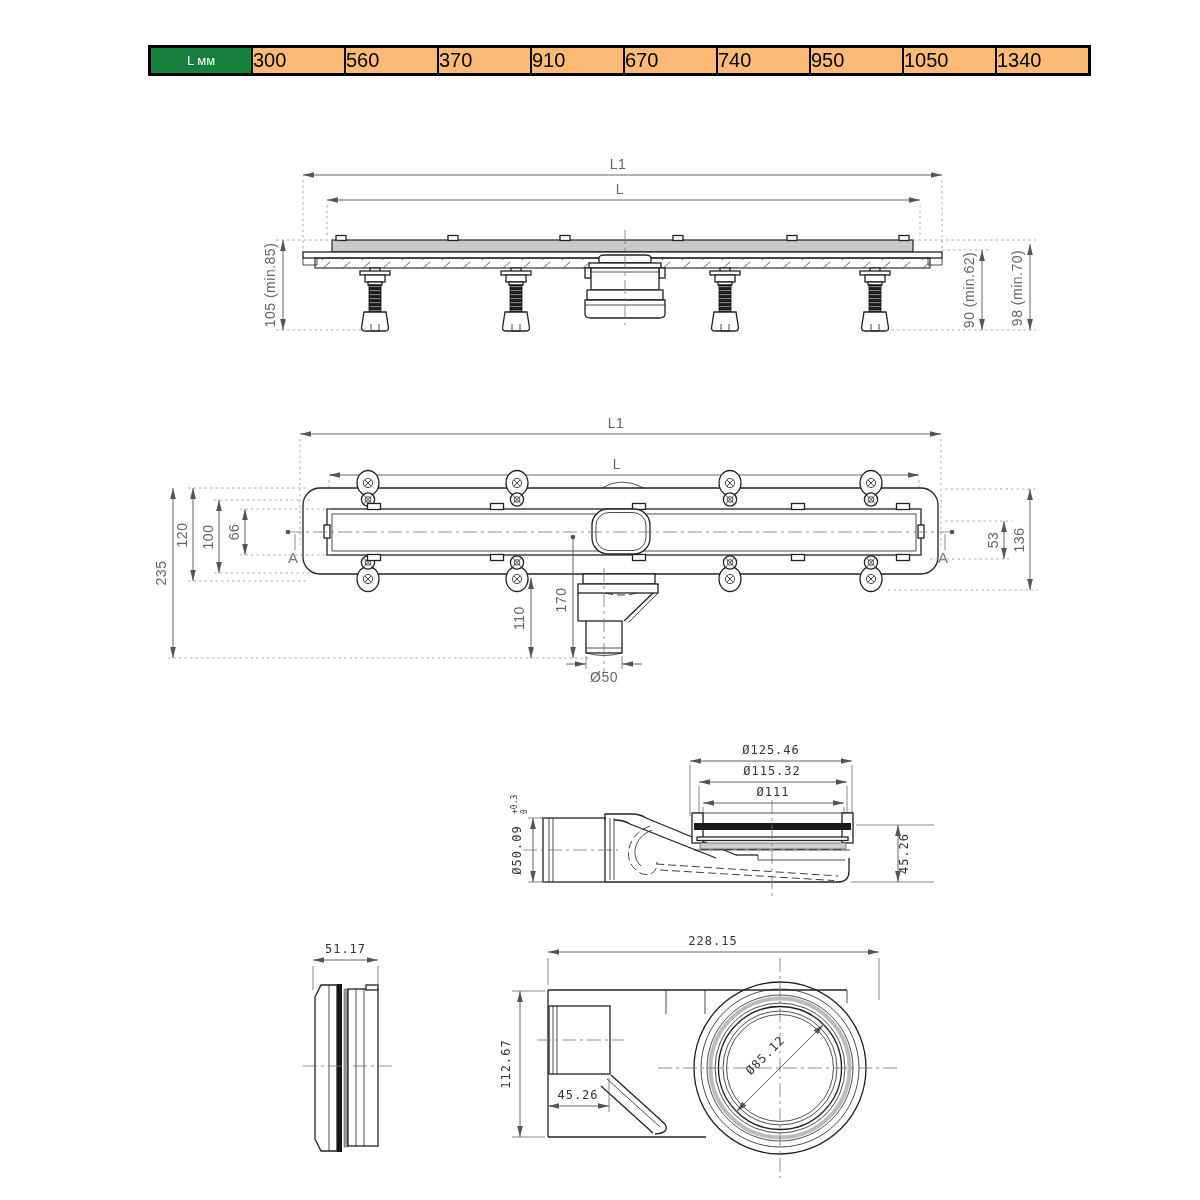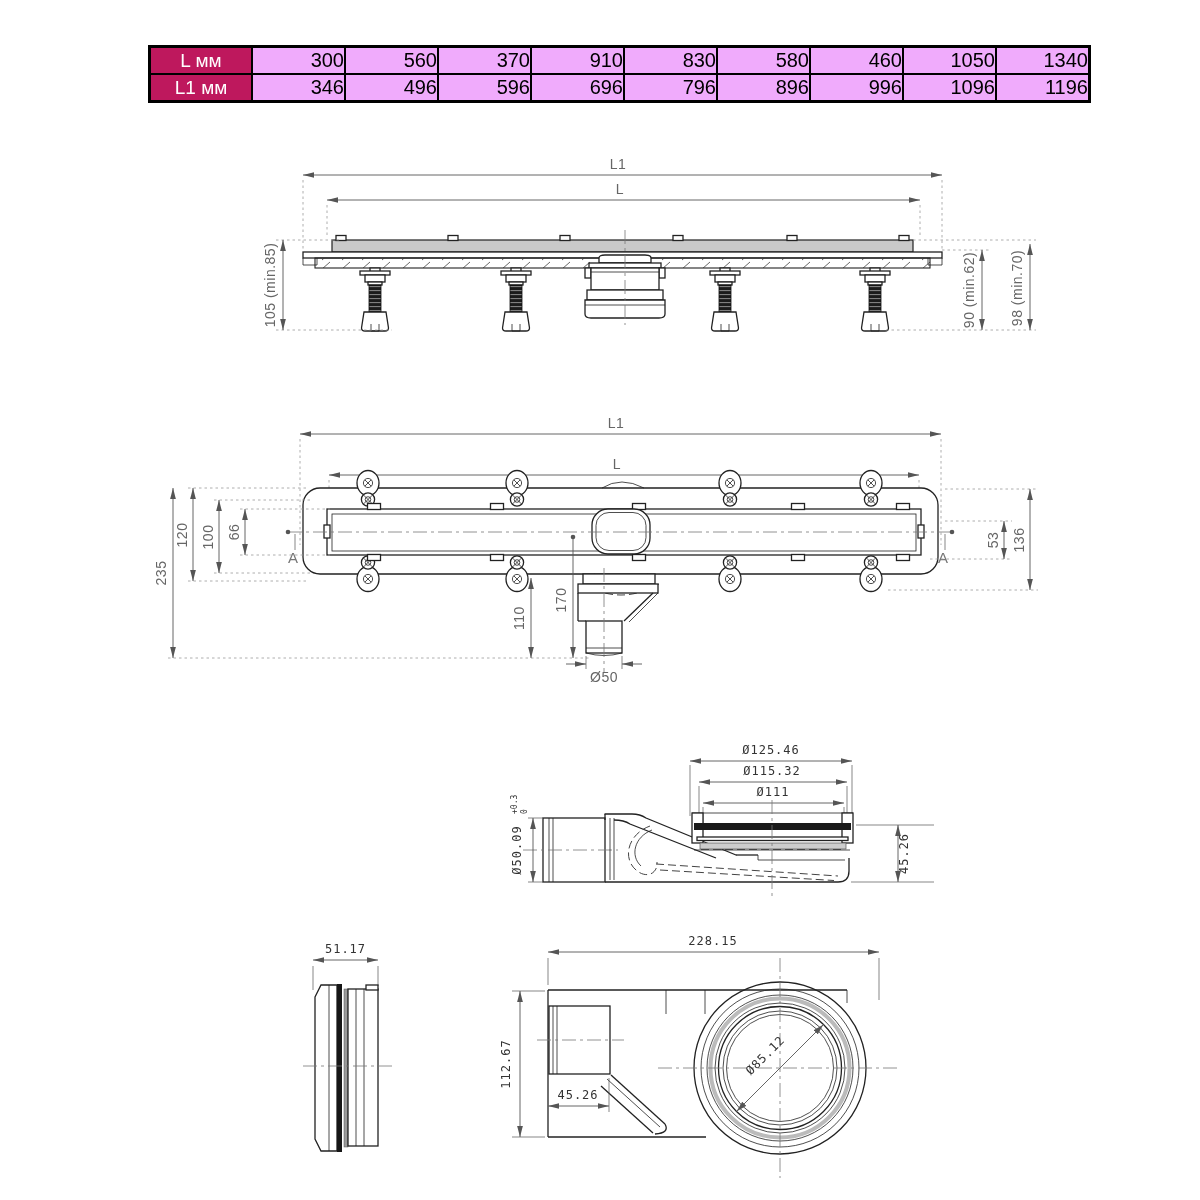--- a/index.html
+++ b/index.html
@@ -1,20 +1,20 @@
 <!DOCTYPE html>
 <html><head>
 <meta charset="utf-8">
 <style>
   html,body{margin:0;padding:0;background:#fff;}
   body{width:1200px;height:1200px;position:relative;font-family:"Liberation Sans",sans-serif;}
   .page{position:absolute;inset:0;background:#fff;}
   table.size-table{position:absolute;left:148px;top:45px;border-collapse:collapse;table-layout:fixed;border:3px solid #000;}
-  table.size-table th{width:100px;background:#be185d;color:#fff;font-weight:normal;font-size:19px;}
-  table.size-table td{width:91px;font-size:20px;text-align:right;color:#000;background:#f0abfc;}
+  table.size-table th{width:100px;background:#15803d;color:#fff;font-weight:normal;font-size:13px;}
+  table.size-table td{width:91px;font-size:20px;text-align:left;color:#000;background:#fdba74;}
   table.size-table th,table.size-table td{border:2px solid #000;height:25px;padding:0;}
   svg.cad{position:absolute;left:0;top:0;}
   .dimA{font-family:"Liberation Sans",sans-serif;font-size:14px;fill:#666;letter-spacing:.5px;}
   .dimAs{font-family:"Liberation Sans",sans-serif;font-size:15px;fill:#777;}
   .dimB{font-family:"DejaVu Sans Mono",monospace;font-size:12px;fill:#333;letter-spacing:1px;}
   .dimBsm{font-family:"DejaVu Sans Mono",monospace;font-size:8px;fill:#333;}
   .obj{stroke:#222;fill:none;stroke-width:1.3;}
   .objf{stroke:#222;fill:#fff;stroke-width:1.3;}
   .thin{stroke:#222;fill:none;stroke-width:.8;}
   .dim{stroke:#555;fill:none;stroke-width:.9;}
@@ -29,37 +29,25 @@
 <div class="page">
 
   <table class="size-table">
     <tbody>
         <tr>
       <th>L мм</th>
       <td>300</td>
       <td>560</td>
       <td>370</td>
       <td>910</td>
-      <td>830</td>
-      <td>580</td>
-      <td>460</td>
+      <td>670</td>
+      <td>740</td>
+      <td>950</td>
       <td>1050</td>
       <td>1340</td>
-    </tr>
-    <tr>
-      <th>L1 мм</th>
-      <td>346</td>
-      <td>496</td>
-      <td>596</td>
-      <td>696</td>
-      <td>796</td>
-      <td>896</td>
-      <td>996</td>
-      <td>1096</td>
-      <td>1196</td>
     </tr>
   </tbody>
     </table>
 
   <svg class="cad" width="1200" height="1200" viewBox="0 0 1200 1200">
     <defs>
       <marker id="arr" viewBox="0 0 10 6" refX="10" refY="3" markerWidth="11" markerHeight="7" orient="auto-start-reverse" markerUnits="userSpaceOnUse">
         <path d="M10,3 L0,0.4 L0,5.6 Z" fill="#555"></path>
       </marker>
       <marker id="dotm" viewBox="0 0 6 6" refX="3" refY="3" markerWidth="6" markerHeight="6" markerUnits="userSpaceOnUse">

